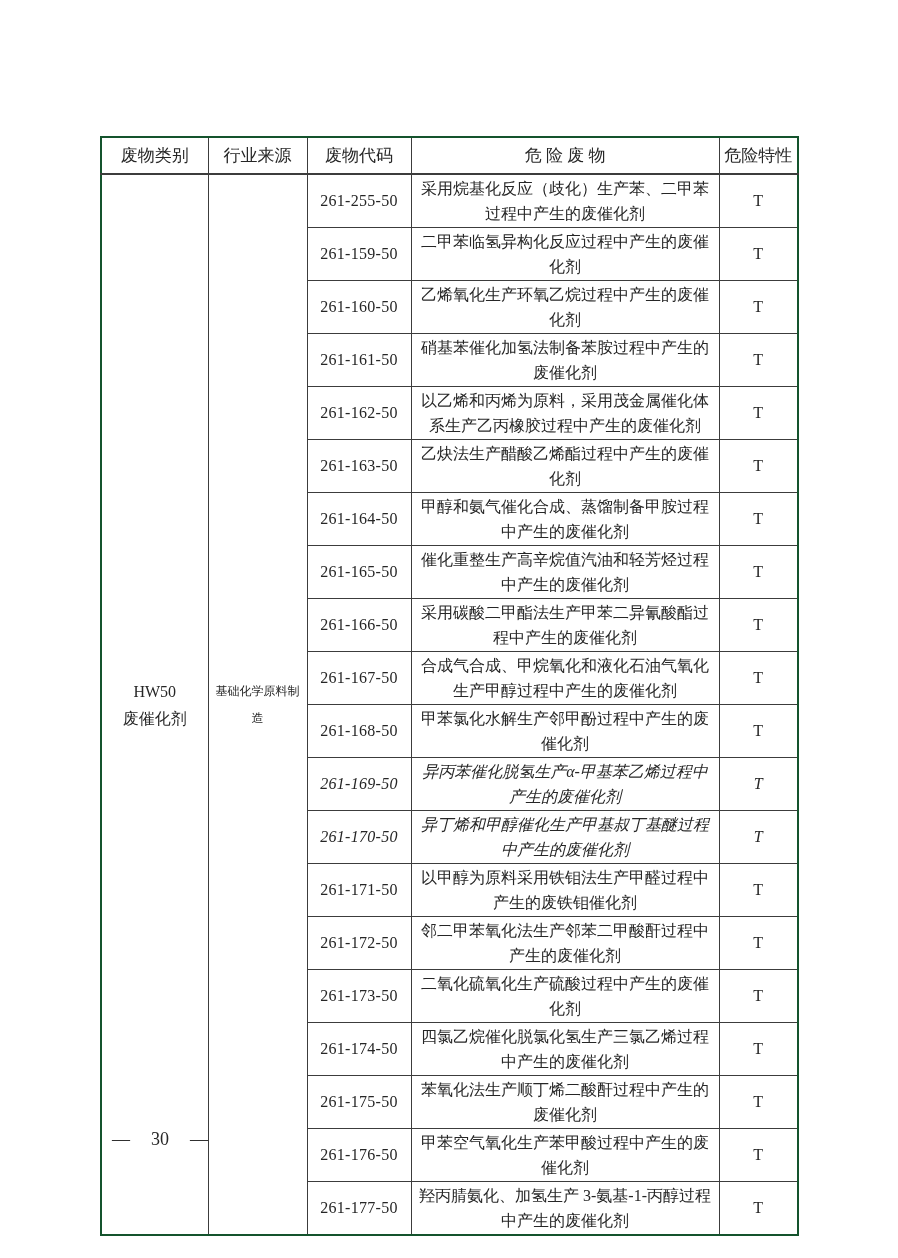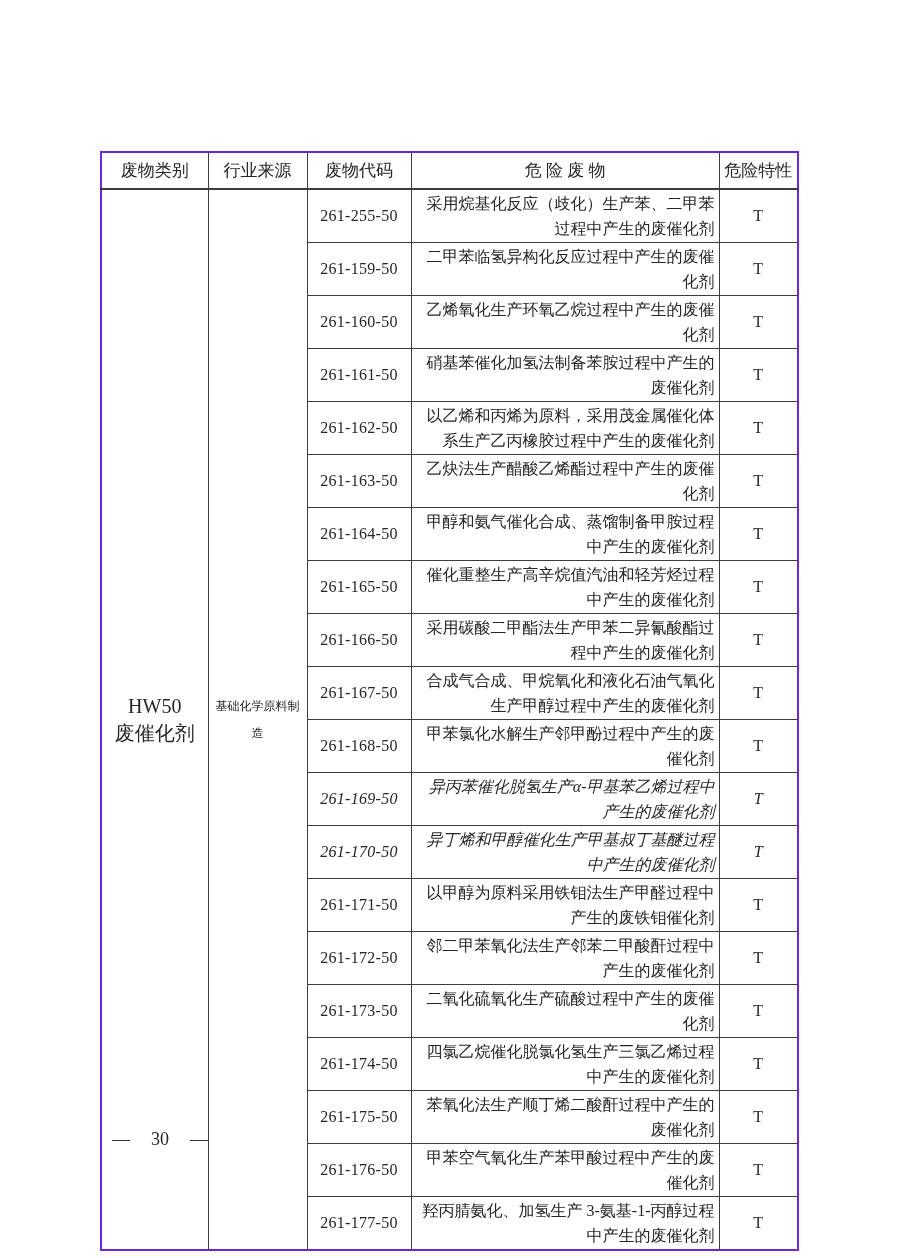--- a/index.html
+++ b/index.html
@@ -11,60 +11,60 @@
     position: relative;
     width: 898px;
     height: 1258px;
     font-family: "Liberation Serif", "DejaVu Serif", serif;
     color: #262626;
     overflow: hidden;
   }
   .doc-table {
     position: absolute;
     left: 100px;
-    top: 151px;
+    top: 136px;
     width: 697px;
     border-collapse: collapse;
     table-layout: fixed;
-    border: 2px solid #6d28d9;
+    border: 2px solid #14532d;
   }
   .doc-table th, .doc-table td {
     border: 1px solid #3c3c3c;
     vertical-align: middle;
     overflow: hidden;
   }
   .doc-table thead tr { height: 37px; }
   .doc-table thead th {
     font-weight: normal;
     font-size: 17px;
     text-align: center;
     border-bottom-width: 2px;
     padding: 0 2px;
   }
   .cat-cell {
     text-align: center;
-    font-size: 20px;
+    font-size: 16px;
     line-height: 27px;
     padding: 0 3px;
   }
   .src-cell {
     text-align: center;
     font-size: 12px;
     line-height: 27px;
     padding: 0 6px;
   }
   .code-cell {
     text-align: center;
     font-size: 16px;
     letter-spacing: 0.3px;
     padding: 0 2px;
     white-space: nowrap;
   }
   .desc-cell {
-    text-align: right;
+    text-align: center;
     font-size: 16px;
     line-height: 25px;
     padding: 1px 4px;
   }
   .haz-cell {
     text-align: center;
     font-size: 16px;
     padding: 0 2px;
   }
   .page-footer {

